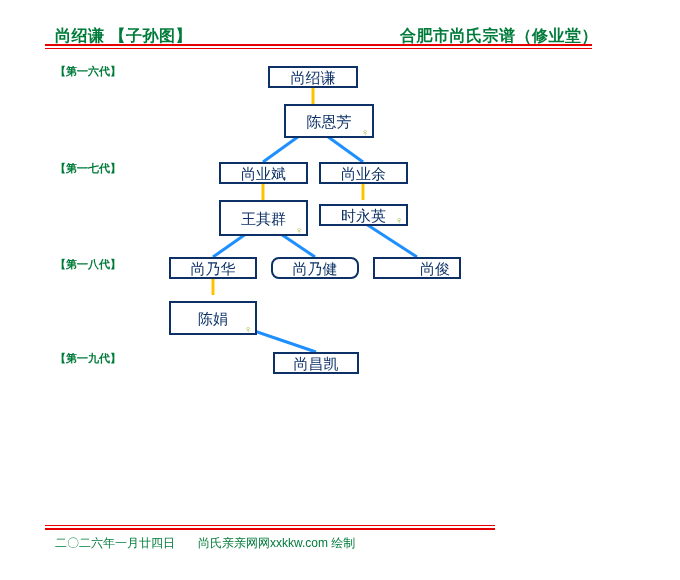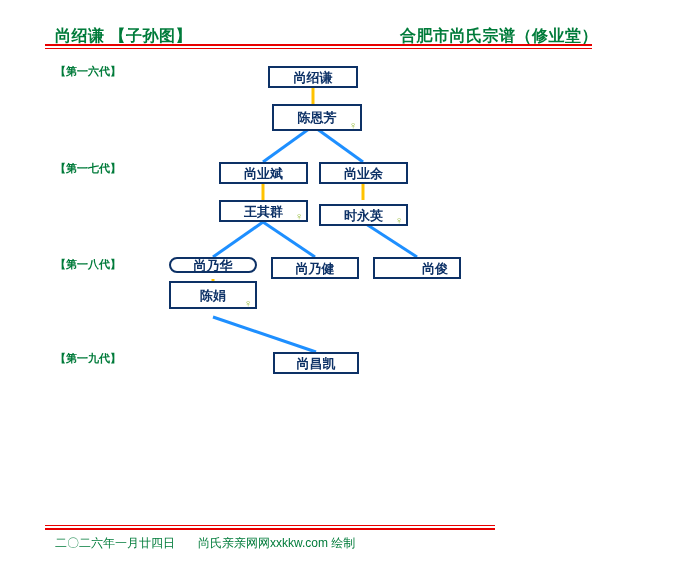--- a/index.html
+++ b/index.html
@@ -42,22 +42,22 @@
     position: absolute;
     box-sizing: border-box;
     border: 2px solid var(--box-navy, #0D3166);
     background: #ffffff;
     display: flex;
     align-items: center;
     justify-content: center;
     cursor: pointer;
   }
   .person-name {
-    font-size: 13px;
-    font-weight: bold;
+    font-size: 15px;
+    font-weight: normal;
     color: var(--box-navy, #0D3166);
     white-space: nowrap;
     line-height: 1;
   }
   .female-marker {
     position: absolute;
     right: 3px;
     bottom: -2px;
     font-size: 11px;
     font-weight: bold;
@@ -106,48 +106,48 @@
   <div id="gen-labels">
       <div class="gen-label" style="left: 55px; top: 64px;">【第一六代】</div>
       <div class="gen-label" style="left: 55px; top: 161px;">【第一七代】</div>
       <div class="gen-label" style="left: 55px; top: 257px;">【第一八代】</div>
       <div class="gen-label" style="left: 55px; top: 351px;">【第一九代】</div>
     </div>
   <div id="nodes">
       <div class="person-box" style="left: 268px; top: 66px; width: 90px; height: 22px;">
         <span class="person-name">尚绍谦</span>
       </div>
-      <div class="person-box" style="left: 272px; top: 104px; width: 90px; height: 27px;">
+      <div class="person-box" style="left: 284px; top: 104px; width: 90px; height: 34px;">
         <span class="person-name">陈恩芳</span>
         <span class="female-marker">♀</span>
       </div>
       <div class="person-box" style="left: 219px; top: 162px; width: 89px; height: 22px;">
         <span class="person-name">尚业斌</span>
       </div>
       <div class="person-box" style="left: 319px; top: 162px; width: 89px; height: 22px;">
         <span class="person-name">尚业余</span>
       </div>
-      <div class="person-box" style="left: 219px; top: 200px; width: 89px; height: 22px;">
+      <div class="person-box" style="left: 219px; top: 200px; width: 89px; height: 36px;">
         <span class="person-name">王其群</span>
         <span class="female-marker">♀</span>
       </div>
       <div class="person-box" style="left: 319px; top: 204px; width: 89px; height: 22px;">
         <span class="person-name">时永英</span>
         <span class="female-marker">♀</span>
       </div>
-      <div class="person-box" style="left: 169px; top: 257px; width: 88px; height: 16px; border-radius: 8px;">
+      <div class="person-box" style="left: 169px; top: 257px; width: 88px; height: 22px;">
         <span class="person-name">尚乃华</span>
       </div>
-      <div class="person-box" style="left: 271px; top: 257px; width: 88px; height: 22px;">
+      <div class="person-box" style="left: 271px; top: 257px; width: 88px; height: 22px; border-radius: 8px;">
         <span class="person-name">尚乃健</span>
       </div>
       <div class="person-box" style="left: 373px; top: 257px; width: 88px; height: 22px; padding-left: 36px;">
         <span class="person-name">尚俊</span>
       </div>
-      <div class="person-box" style="left: 169px; top: 281px; width: 88px; height: 28px;">
+      <div class="person-box" style="left: 169px; top: 301px; width: 88px; height: 34px;">
         <span class="person-name">陈娟</span>
         <span class="female-marker">♀</span>
       </div>
       <div class="person-box" style="left: 273px; top: 352px; width: 86px; height: 22px;">
         <span class="person-name">尚昌凯</span>
       </div>
     </div>
 
   <div class="rule rule-bot-a"></div>
   <div class="rule rule-bot-b"></div>

